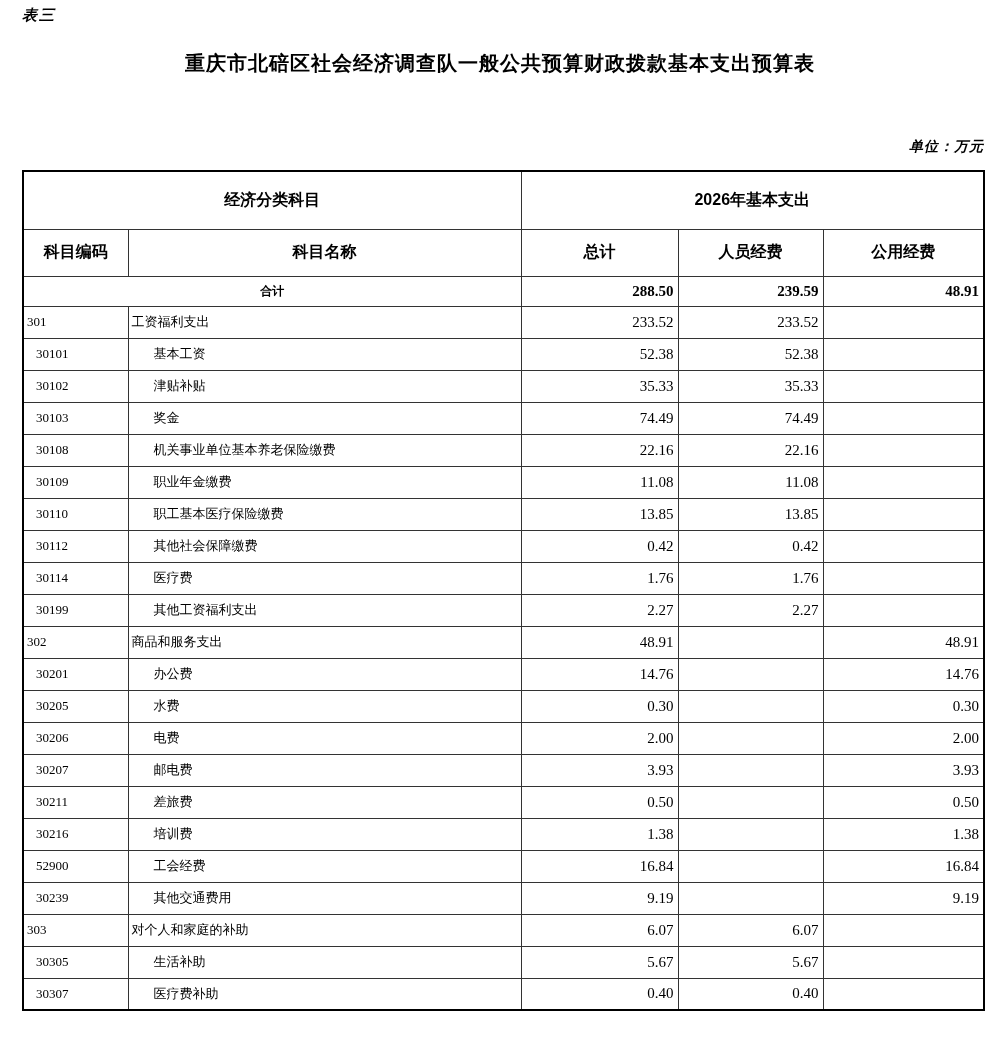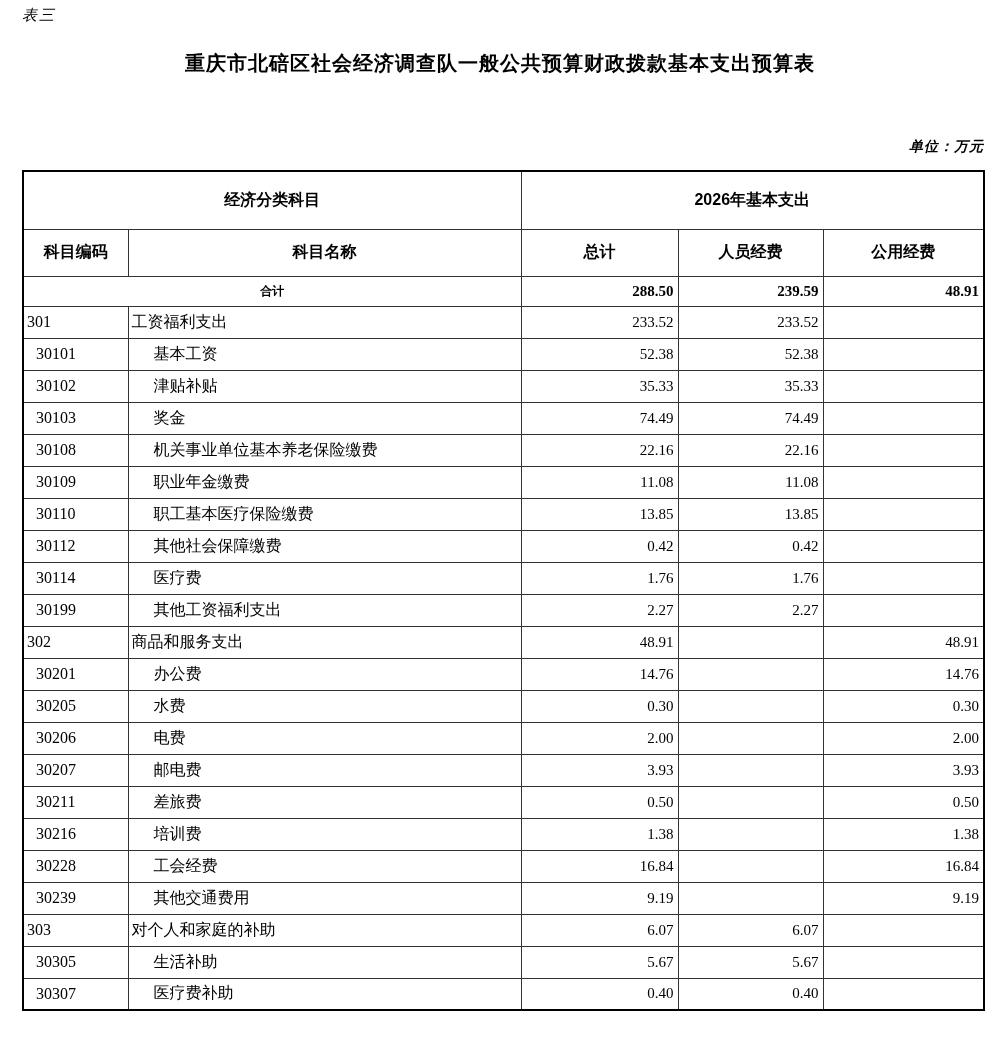--- a/index.html
+++ b/index.html
@@ -10,21 +10,21 @@
     color: #000000;
     position: relative;
     overflow: hidden;
   }
   .corner-label {
     position: absolute;
     left: 22px; top: 6px;
     font-family: "Liberation Serif", serif;
     font-style: italic;
     font-size: 15px;
-    font-weight: normal;
+    font-weight: bold;
     letter-spacing: 2px;
   }
   .doc-title {
     position: absolute;
     left: 0; top: 50px;
     width: 1000px;
     text-align: center;
     font-family: "Liberation Sans", sans-serif;
     font-weight: bold;
     font-size: 20px;
@@ -74,21 +74,21 @@
   }
   td.num {
     font-family: "Liberation Serif", serif;
     font-size: 15px;
     text-align: right;
     padding-right: 4px;
     vertical-align: middle;
   }
   tr.total-row td.num { font-weight: bold; font-size: 15px; }
   td.code-cell, td.name-cell {
-    font-size: 16px;
+    font-size: 13px;
     vertical-align: middle;
     text-align: left;
   }
   td.code-cell { font-family: "Liberation Serif", serif; }
   td.name-cell { font-family: "Liberation Serif", serif; }
   tr.level-1 td.code-cell { padding-left: 3px; }
   tr.level-1 td.name-cell { padding-left: 3px; margin-left: 27px; }
   tr.level-2 td.code-cell { padding-left: 12px; }
   tr.level-2 td.name-cell { padding-left: 25px; }
 </style>
@@ -242,21 +242,21 @@
     <td class="num">0.50</td>
   </tr>
       <tr class="data-row level-2">
     <td class="code-cell">30216</td>
     <td class="name-cell">培训费</td>
     <td class="num">1.38</td>
     <td class="num"></td>
     <td class="num">1.38</td>
   </tr>
       <tr class="data-row level-2">
-    <td class="code-cell">30228</td>
+    <td class="code-cell">52900</td>
     <td class="name-cell">工会经费</td>
     <td class="num">16.84</td>
     <td class="num"></td>
     <td class="num">16.84</td>
   </tr>
       <tr class="data-row level-2">
     <td class="code-cell">30239</td>
     <td class="name-cell">其他交通费用</td>
     <td class="num">9.19</td>
     <td class="num"></td>

